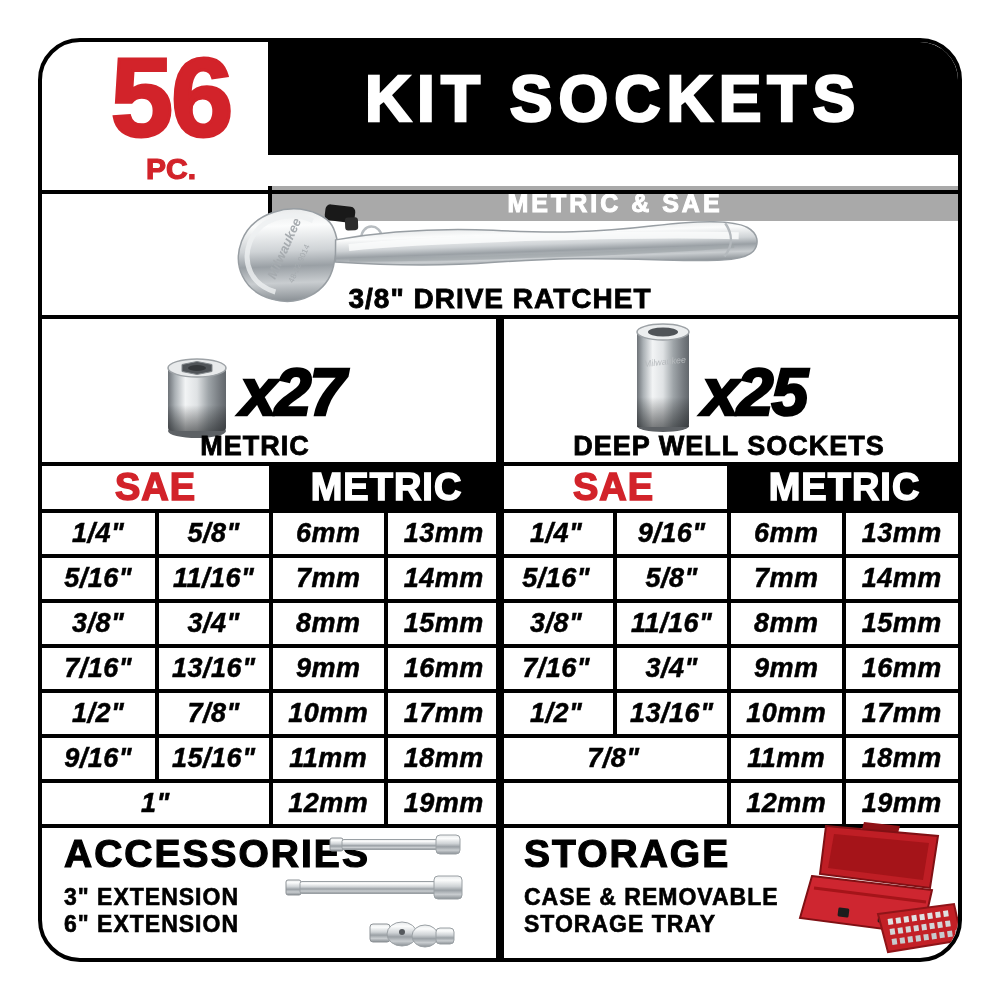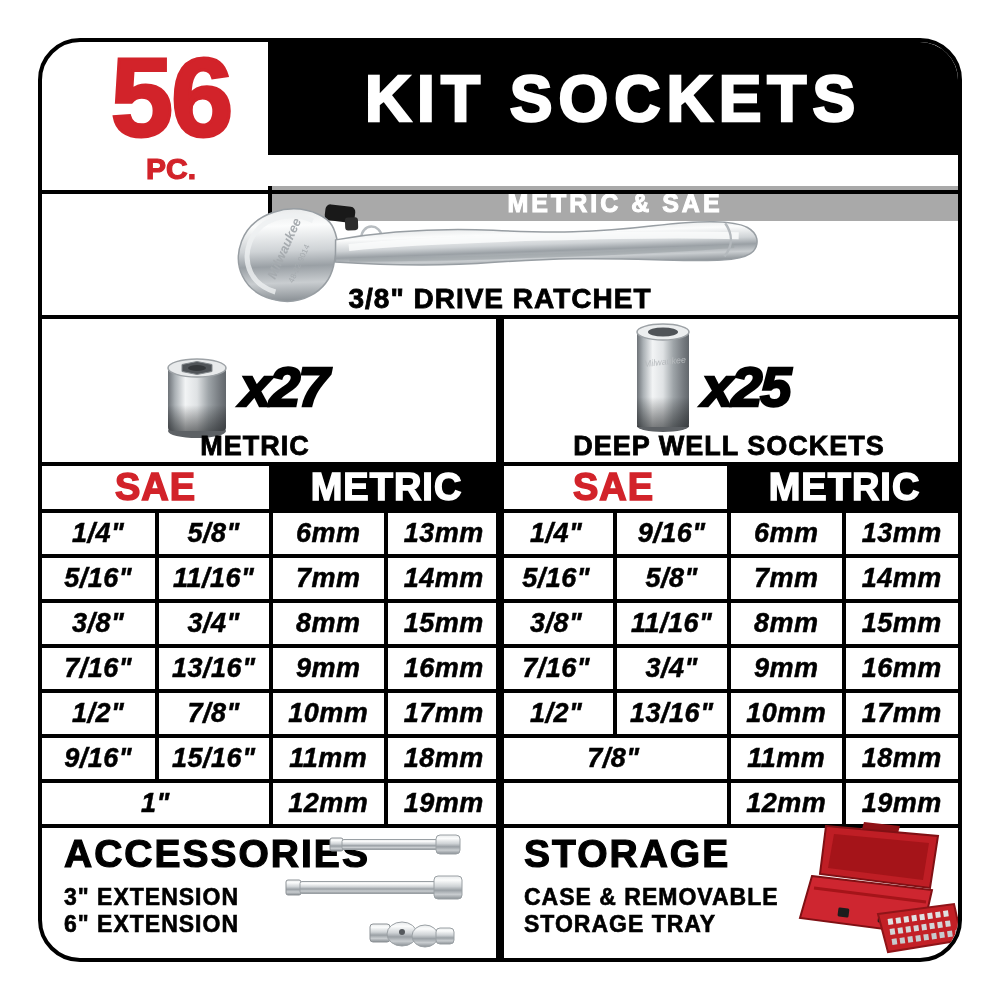--- a/index.html
+++ b/index.html
@@ -30,21 +30,21 @@
   
   .ratchet-svg { position:absolute; left:192px; top:156px; width:540px; height:100px; transform:rotate(-2deg); }
   .ratchet-caption { position:absolute; left:0; top:241px; width:916px; text-align:center;
     font-size:28px; font-weight:bold; letter-spacing:1px; -webkit-text-stroke:.8px currentColor; }
 
   
   .sock-left { position:absolute; left:0; top:277px; width:454px; height:143px; }
   .sock-right { position:absolute; left:462px; top:277px; width:454px; height:143px; }
   .socket-svg { position:absolute; left:122px; top:36px; width:66px; height:84px; }
   .deepsocket-svg { position:absolute; left:128px; top:2px; width:62px; height:112px; }
-  .count { position:absolute; left:198px; top:40px; font-size:56px; line-height:1; font-weight:bold;
+  .count { position:absolute; left:198px; top:40px; font-size:66px; line-height:1; font-weight:bold;
     font-style:italic; letter-spacing:-2px; -webkit-text-stroke:2.5px currentColor; }
   .sock-label { position:absolute; top:112px; font-size:27px; font-weight:bold; letter-spacing:1px;
     -webkit-text-stroke:.8px currentColor; text-align:center; }
   .sock-left .sock-label { left:58px; width:310px; }
   .sock-right .sock-label { left:40px; width:370px; }
 
   
   .size-table { position:absolute; top:420px; width:458px; height:358px; border-collapse:collapse; table-layout:fixed; background:#fff; }
   .size-table.left { left:0; }
   .size-table.right { left:458px; }

